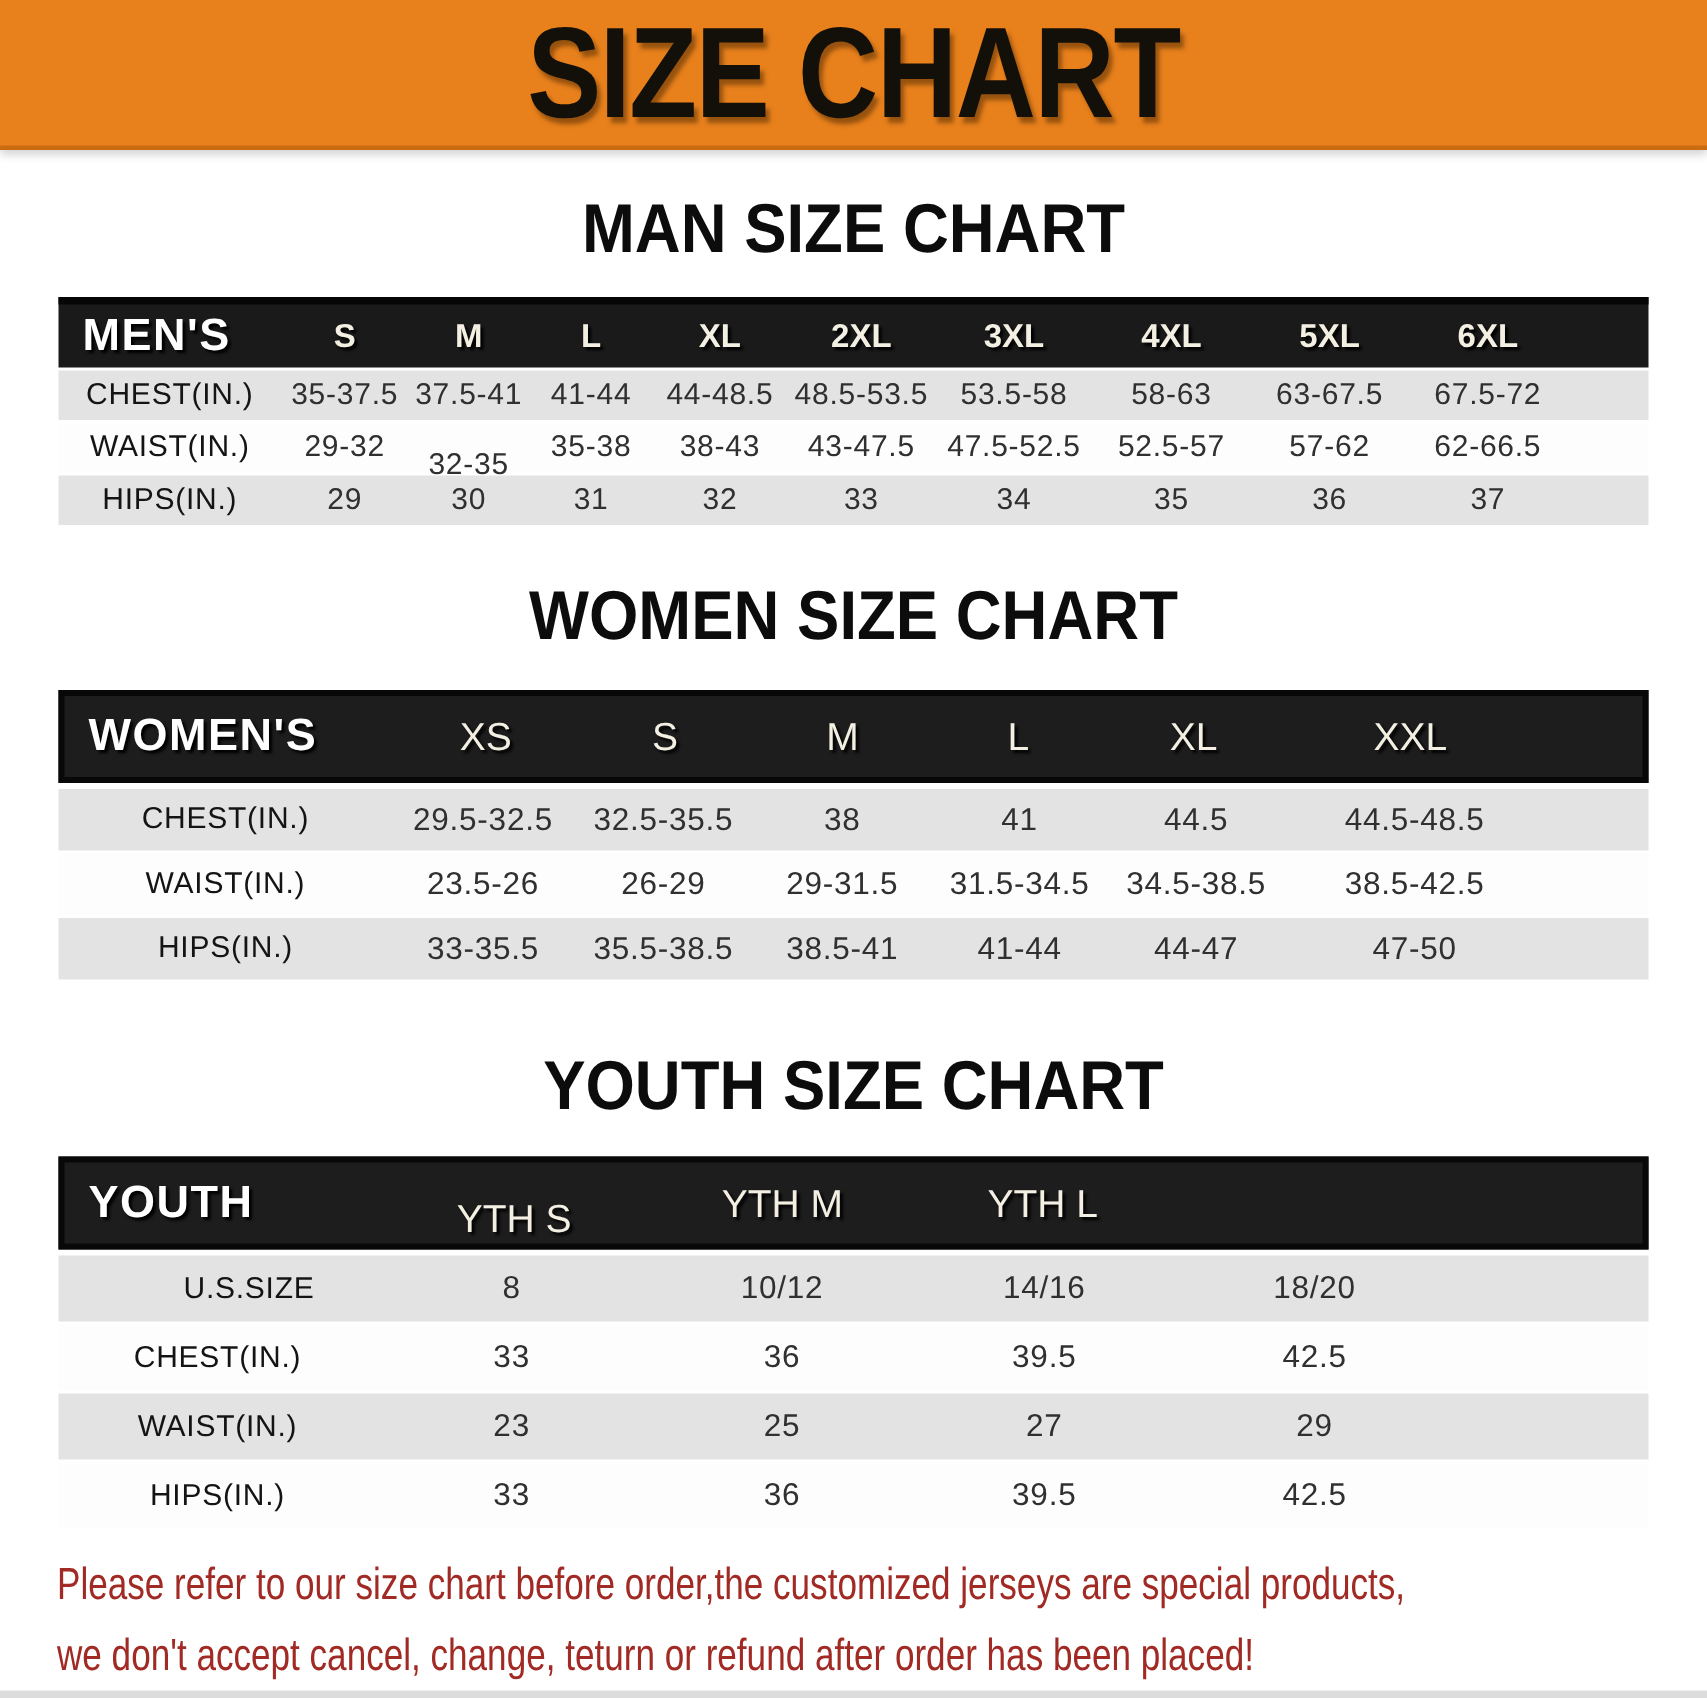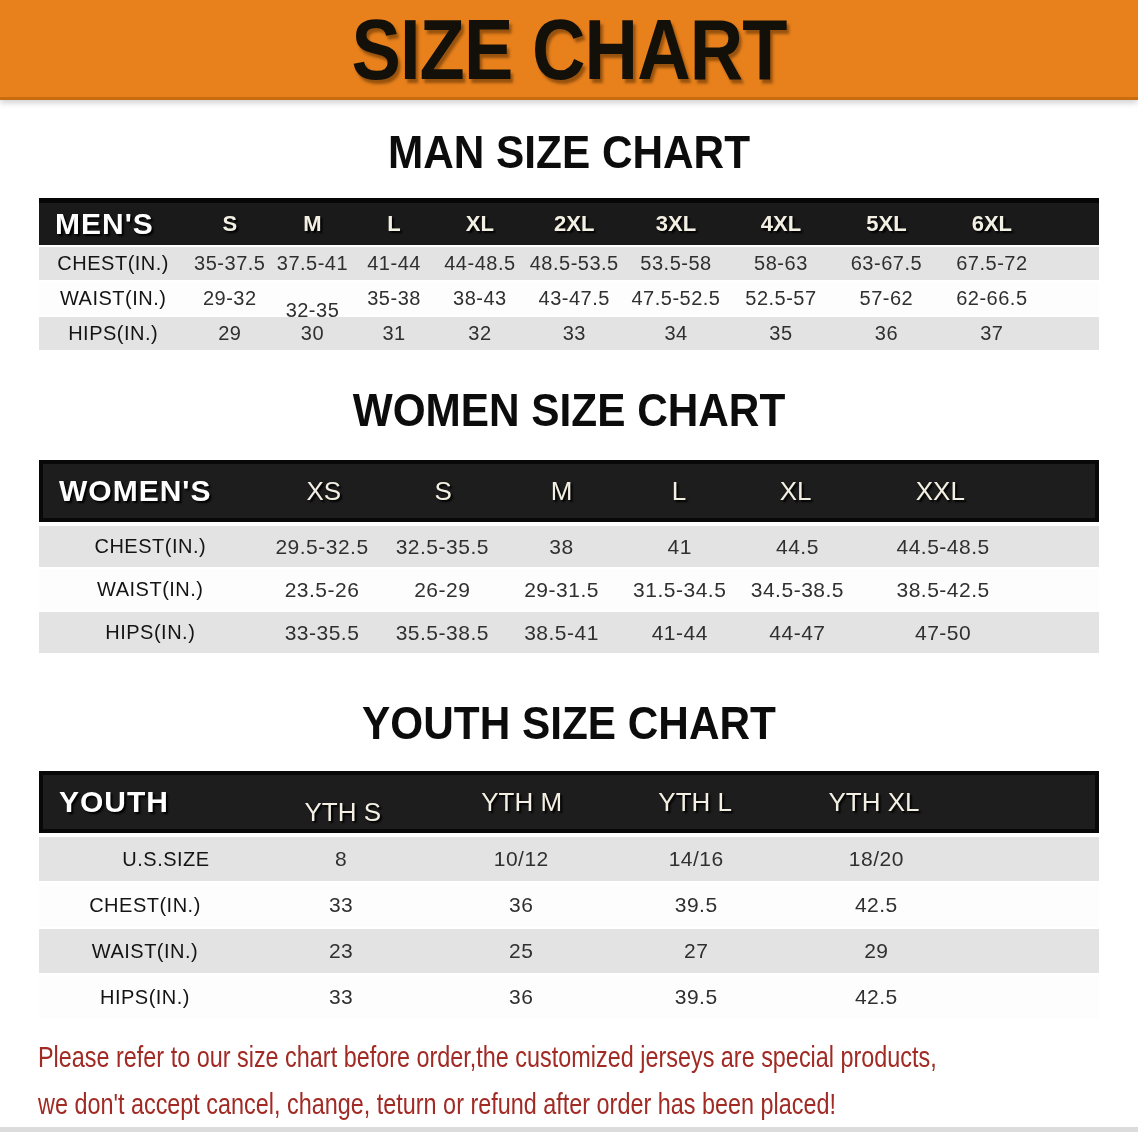--- a/index.html
+++ b/index.html
@@ -192,21 +192,20 @@
   </section>
 
   <section class="size-section section--youth">
     <h2 class="section-title">YOUTH SIZE CHART</h2>
     <div class="tbl">
       <div class="tbl-header">
           <div class="cell hdr-label" style="width: 20%;">YOUTH</div>
           <div class="cell hdr-col" style="width: 17%; margin-top: 20px;">YTH S</div>
           <div class="cell hdr-col" style="width: 17%;">YTH M</div>
           <div class="cell hdr-col" style="width: 16%;">YTH L</div>
-          <div class="cell hdr-col" style="width: 18%;">YTH XL</div>
           <div class="cell hdr-col" style="width: 12%;"></div>
         </div>
       <div class="tbl-body">
           <div class="tbl-row shaded">
             <div class="cell row-label" style="width: 20%; padding-left: 42px;">U.S.SIZE</div>
             <div class="cell val" style="width: 17%;">8</div>
             <div class="cell val" style="width: 17%;">10/12</div>
             <div class="cell val" style="width: 16%;">14/16</div>
             <div class="cell val" style="width: 18%;">18/20</div>
             <div class="cell val" style="width: 12%;"></div>

